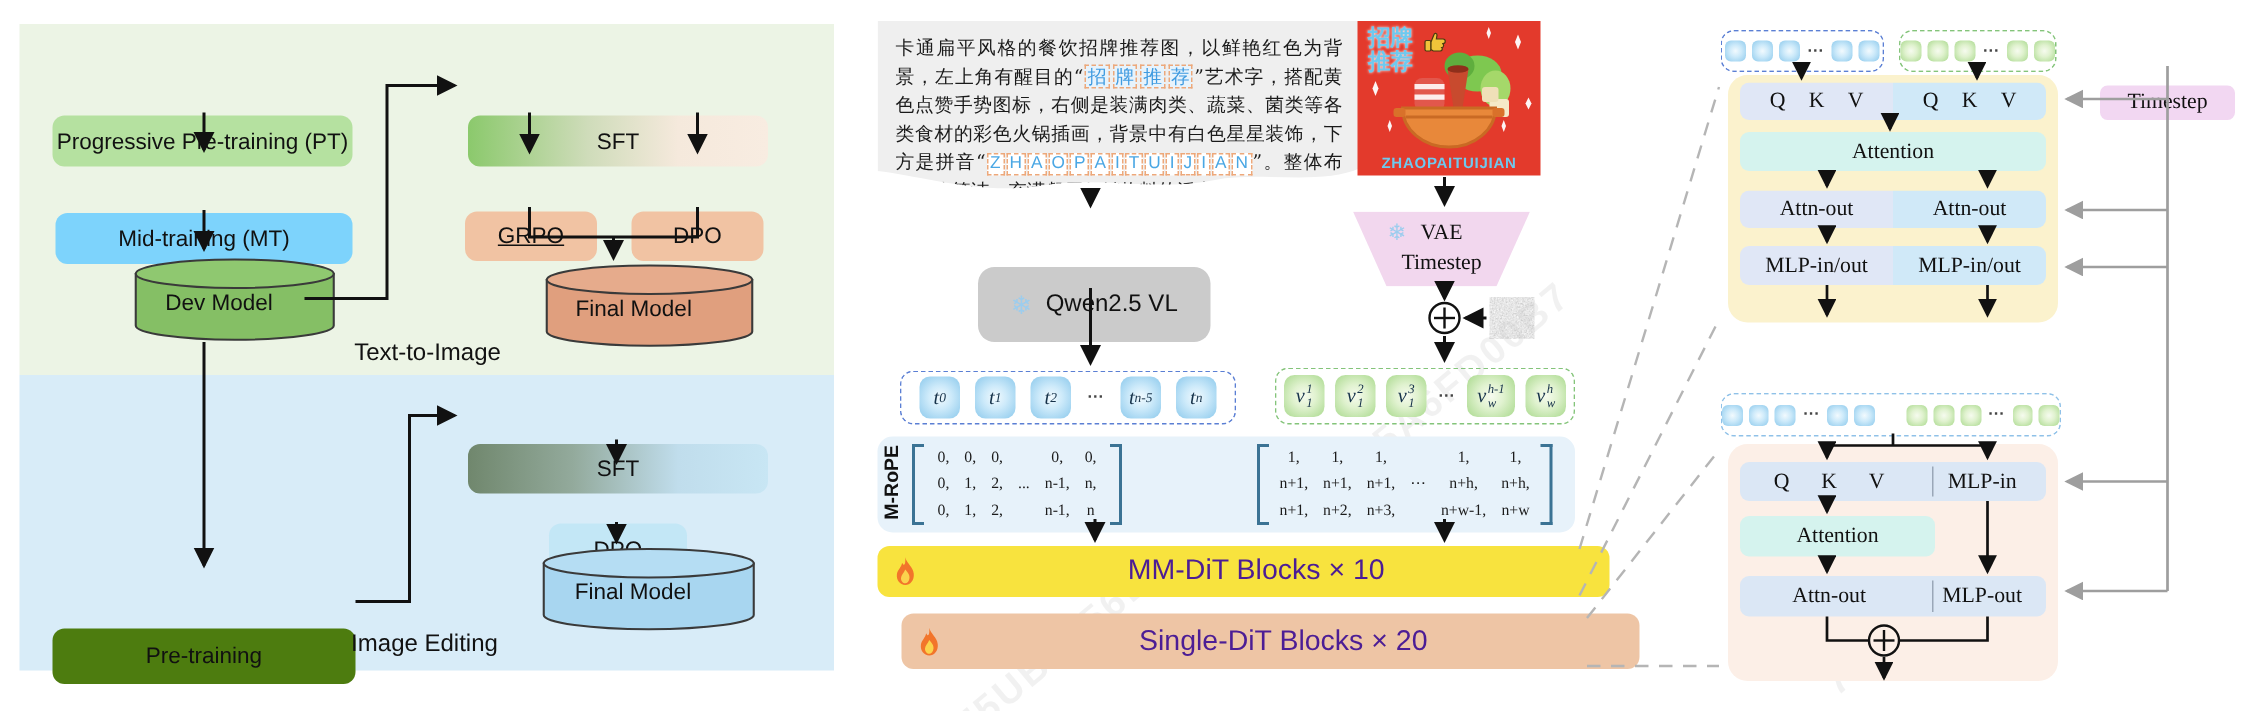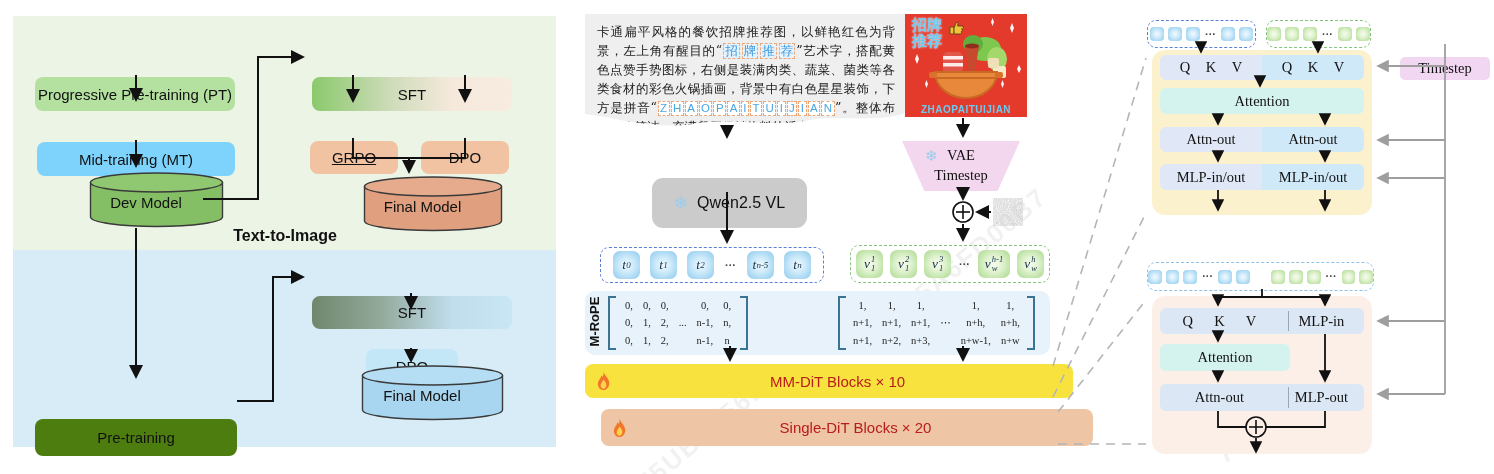--- a/index.html
+++ b/index.html
@@ -1,21 +1,21 @@
 <!DOCTYPE html>
 <html><head>
 <meta charset="utf-8">
 <style>
   html,body{margin:0;padding:0;background:#fff;}
   #stage{position:relative;width:1494px;height:474px;background:#ffffff;overflow:hidden;
          font-family:"Liberation Sans",sans-serif;color:#111;}
   .abs{position:absolute;}
   .box{position:absolute;display:flex;align-items:center;justify-content:center;
        border-radius:8px;font-size:15px;color:#111;text-align:center;margin-top:36px;}
-  .lbl{position:absolute;font-weight:bold;font-size:16px;color:#111;text-align:center;}
+  .lbl{position:absolute;font-weight:normal;font-size:16px;color:#111;text-align:center;}
   .cyl{position:absolute;padding-left:21px;}
   .cyl .cyl-text{position:absolute;left:0;right:0;top:54%;transform:translateY(-50%);
        text-align:center;font-size:15px;color:#111;}
   .serif{font-family:"Liberation Serif",serif;}
   .rowbox{position:absolute;display:flex;border-radius:6px;overflow:hidden;
           font-family:"Liberation Serif",serif;font-size:14.5px;color:#111;}
   .half{flex:1;display:flex;align-items:center;justify-content:space-around;padding:0 12px;}
   .tokstrip{position:absolute;display:flex;align-items:center;justify-content:center;
             gap:5px;border-radius:9px;}
   .minitok{width:14px;height:14px;border-radius:4px;}
@@ -37,21 +37,21 @@
   .prompt-text{font-family:"DejaVu Serif",serif;font-size:12.5px;line-height:1.52;
                color:#1a1a1a;text-align:justify;}
   .char-cn{display:inline-block;border:1px dashed #eda87a;background:#e7f3fc;color:#3f9be0;
            padding:0 1px;margin:0 1px;line-height:1.15;}
   .char-py{display:inline-block;border:1px dashed #eda87a;background:#ffffff;color:#4aa7e4;
            padding:0 1.5px;margin:0 0.5px;line-height:1.15;font-family:"Liberation Sans",sans-serif;font-size:11.5px;}
   .snow{color:#9ccdee;font-size:17px;line-height:1;}
   .wm{position:absolute;font-weight:bold;color:#000;opacity:0.05;font-size:26px;
       transform:rotate(-40deg);letter-spacing:2px;white-space:nowrap;}
   .bar{position:absolute;display:flex;align-items:center;border-radius:8px;}
-  .bar .bar-text{flex:1;text-align:center;font-size:15px;color:#b91c1c;}
+  .bar .bar-text{flex:1;text-align:center;font-size:19px;color:#4c1d95;}
   .divline{position:absolute;width:1px;background:#9aa7b8;}
 </style>
 </head>
 <body>
 
 <div id="stage">
 
   <div class="wm" style="left:10px;top:180px;">5A6FD00B7</div>
   <div class="wm" style="left:330px;top:330px;">728HAAE15</div>
   <div class="wm" style="left:620px;top:420px;">F5UBF756B</div>
@@ -108,20 +108,21 @@
     </div>
 
   <div class="cyl" style="left:340px;top:365px;width:143px;height:56px;">
     <svg width="143" height="56" viewBox="0 0 143 56">
       <path d="M1.5,10 V45 A70,9.5 0 0 0 141.5,45 V10" fill="#a8d6f0" stroke="#3a3a3a" stroke-width="1.4"></path>
       <ellipse cx="71.5" cy="10.5" rx="70" ry="9.5" fill="#b5ddf3" stroke="#3a3a3a" stroke-width="1.4"></ellipse>
     </svg>
     <div class="cyl-text">Final Model</div>
   </div>
 
+  <div class="lbl" style="left:203px;top:421px;width:160px;">Image Editing</div>
 
   <div class="abs" style="left:585px;top:14px;width:322px;height:112px;background:#efefef;padding:8px 12px;box-sizing:border-box;clip-path:path('M0,0 H322 V98 C295,110 255,100 225,106 C185,114 148,103 108,110 C68,116 28,103 0,100 Z');">
     <div class="prompt-text"><span>卡通扁平风格的餐饮招牌推荐图，以鲜艳红色为背景，左上角有醒目的“</span><span><span class="char-cn">招</span><span class="char-cn">牌</span><span class="char-cn">推</span><span class="char-cn">荐</span></span><span>”艺术字，搭配黄色点赞手势图标，右侧是装满肉类、蔬菜、菌类等各类食材的彩色火锅插画，背景中有白色星星装饰，下方是拼音“</span><span><span class="char-py">Z</span><span class="char-py">H</span><span class="char-py">A</span><span class="char-py">O</span><span class="char-py">P</span><span class="char-py">A</span><span class="char-py">I</span><span class="char-py">T</span><span class="char-py">U</span><span class="char-py">I</span><span class="char-py">J</span><span class="char-py">I</span><span class="char-py">A</span><span class="char-py">N</span></span><span>”。整体布局干净简洁，充满餐厅促销物料的活力感。</span></div>
   </div>
 
   <div class="abs" style="left:905px;top:14px;width:122px;height:103px;background:#e33a2c;overflow:hidden;">
     <svg width="122" height="103" viewBox="0 0 122 103">
       <g opacity="0.95" fill="#ffffff">
         <path d="M10,45 l2,-5 2,5 -2,5 Z"></path>
           <path d="M105,14 l2,-5 2,5 -2,5 Z"></path>

